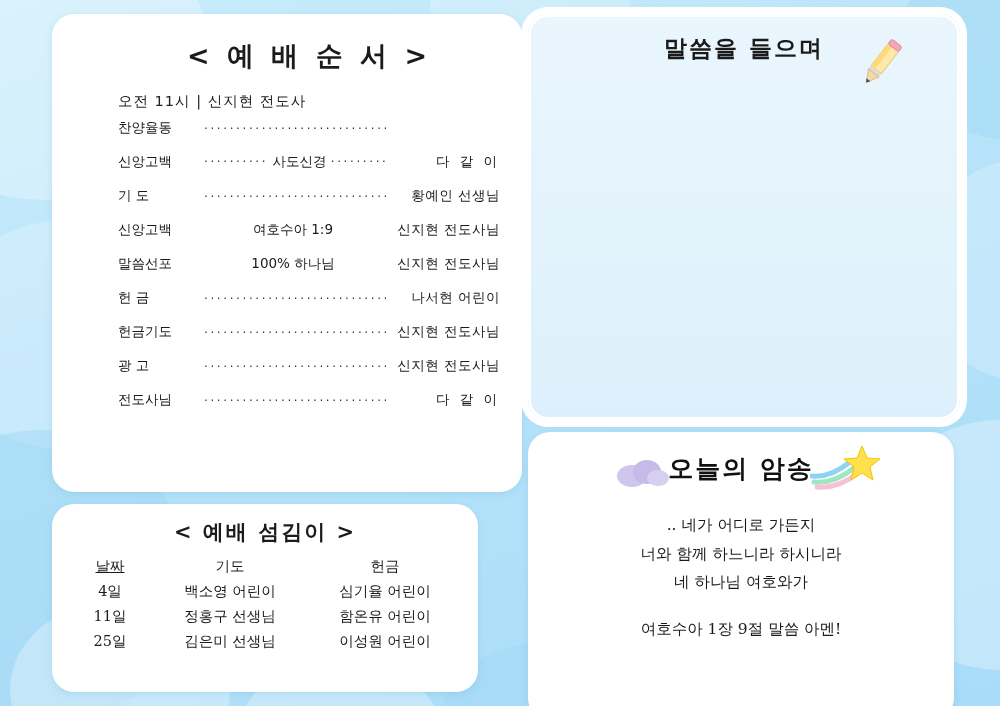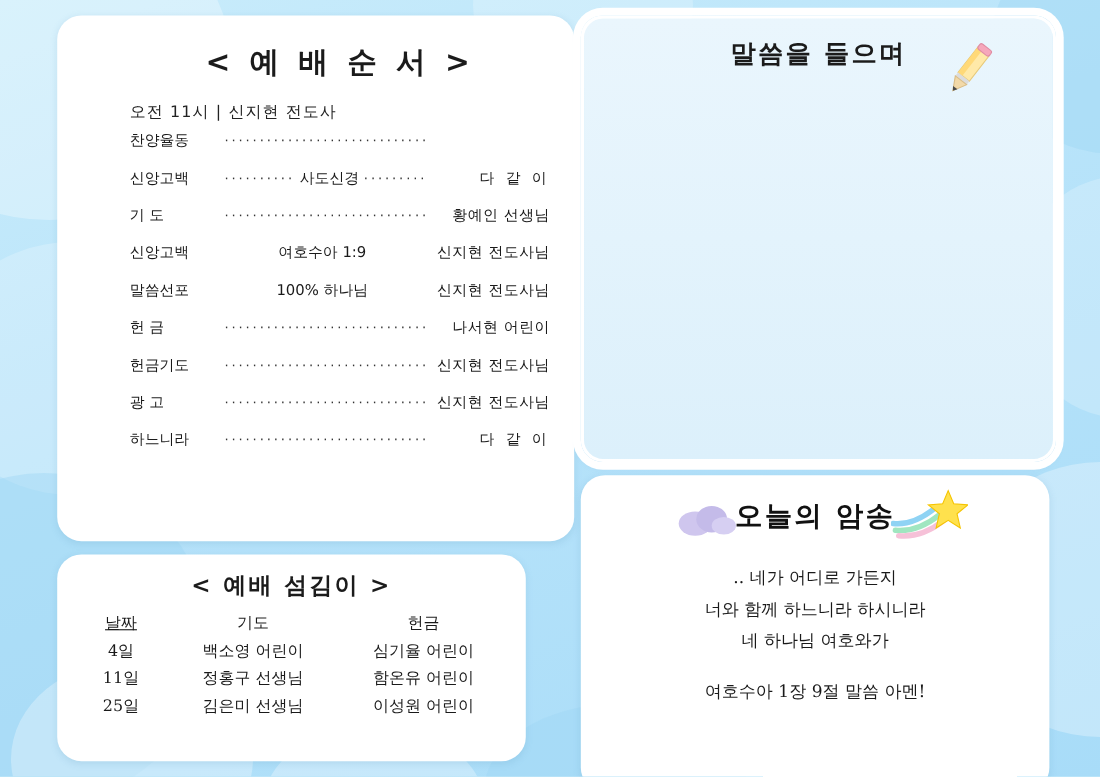--- a/index.html
+++ b/index.html
@@ -267,21 +267,21 @@
       <span class="who">신지현 전도사님</span>
     </div>
 
     <div class="order-row">
       <span class="lbl">광   고</span>
       <span class="mid"><span class="dotline">·····························································</span></span>
       <span class="who">신지현 전도사님</span>
     </div>
 
     <div class="order-row">
-      <span class="lbl">하느니라</span>
+      <span class="lbl">전도사님</span>
       <span class="mid"><span class="dotline">·····························································</span></span>
       <span class="who spaced">다 같 이</span>
     </div>
 
   </div>
 </div>
 
 <div class="card" id="card-servants">
   <div class="title-kor" id="servants-title">&lt; 예배 섬김이 &gt;</div>
   <table id="servants-table">

